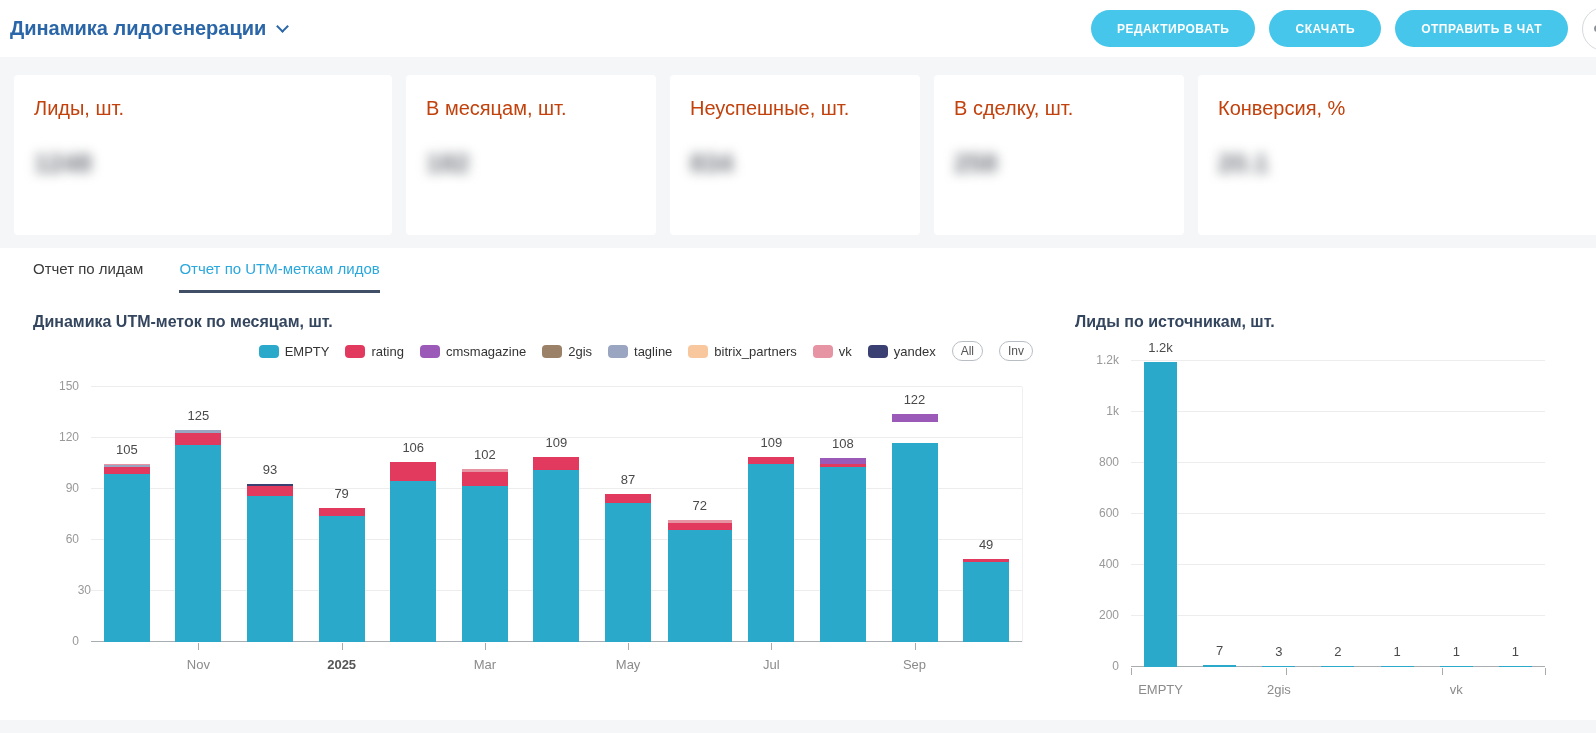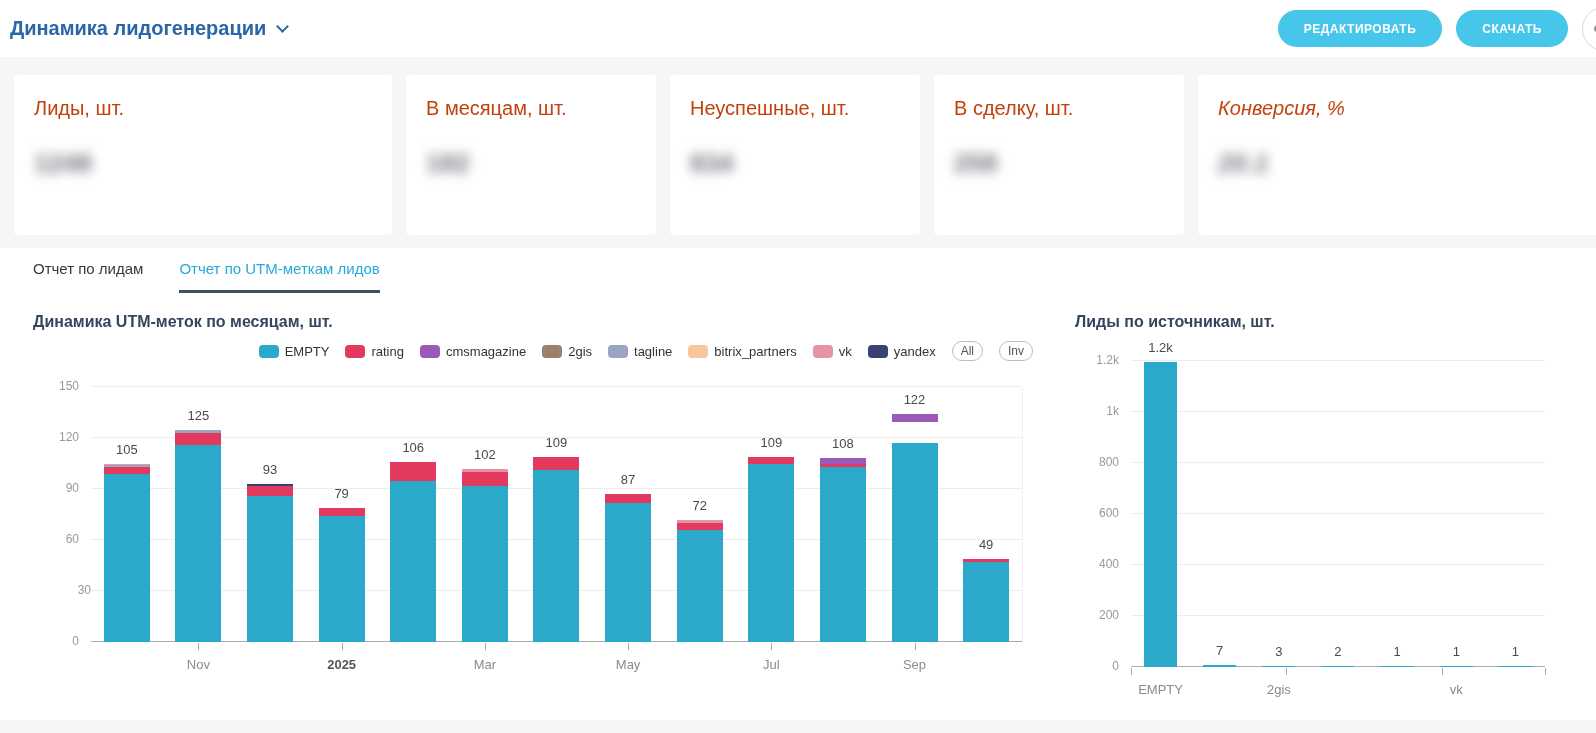--- a/index.html
+++ b/index.html
@@ -23,21 +23,21 @@
               font-family:"Liberation Sans",sans-serif; cursor:pointer; white-space:nowrap; }
   .more-btn { width:44px; height:44px; border-radius:50%; background:#fff;
               border:1px solid #d5d9dd; margin-right:-30px; flex:0 0 auto;
               display:flex; align-items:center; cursor:pointer; }
   .more-dot { width:7px; height:7px; border-radius:50%; background:#8a8f96; margin-left:11px; }
   
   .cards { display:flex; gap:14px; margin:18px 0 0 14px; }
   .card { background:#fff; height:160px; border-radius:4px; padding:22px 20px; flex:0 0 auto; }
   .card.w1 { width:378px; }
   .card.w2 { width:250px; }
-  .card.last { flex:1 1 auto; border-radius:4px 0 0 4px;font-style:italic; }
+  .card.last { flex:1 1 auto; border-radius:4px 0 0 4px; }
   .card-label { font-size:20px; color:#c2410c; }
   .card-value { margin-top:28px; font-size:26px; font-weight:bold; color:#70747b;
                 filter:blur(6px); width:max-content; }
   
   .panel { background:#fff; margin-top:13px; height:472px; padding-top:12px; }
   .tabs { display:flex; gap:36px; padding-left:33px; }
   .tab { font-size:15px; color:#3a3a3a; padding-bottom:13px; cursor:pointer;
          border-bottom:3px solid transparent; }
   .tab.active { color:#2aa7dd; border-bottom-color:#404e66; }
   .charts { display:flex; margin-top:20px; padding-left:33px; }
@@ -76,20 +76,21 @@
 <body>
 
 <div class="header">
   <div class="title-wrap">
     <span class="page-title">Динамика лидогенерации</span>
     <span class="chev"></span>
   </div>
   <div class="header-buttons">
     <button class="pill-btn">РЕДАКТИРОВАТЬ</button>
     <button class="pill-btn">СКАЧАТЬ</button>
+    <button class="pill-btn">ОТПРАВИТЬ В ЧАТ</button>
     <div class="more-btn">
       <span class="more-dot"></span>
     </div>
   </div>
 </div>
 
 <div class="cards">
   <div class="card w1">
     <div class="card-label">Лиды, шт.</div>
     <div class="card-value">1248</div>
@@ -232,21 +233,21 @@
               <div class="slot">
                 <div class="stack" style="width: 46px;">
                   <div class="seg" style="height: 8.5px; background: rgb(225, 58, 94);"></div>
                   <div class="seg" style="height: 139.4px; background: rgb(43, 169, 202);"></div>
                   <div class="total-lab">87</div>
                 </div>
                 <div class="xlab">May</div>
                 <div class="xtick"></div>
               </div>
               <div class="slot">
-                <div class="stack" style="width: 46px; align-items: flex-end;">
+                <div class="stack" style="width: 64px; align-items: flex-end;">
                   <div class="seg" style="height: 3.4px; background: rgb(230, 147, 163);"></div>
                   <div class="seg" style="height: 6.8px; background: rgb(225, 58, 94);"></div>
                   <div class="seg" style="height: 112.2px; background: rgb(43, 169, 202);"></div>
                   <div class="total-lab">72</div>
                 </div>
               </div>
               <div class="slot">
                 <div class="stack" style="width: 46px;">
                   <div class="seg" style="height: 6.8px; background: rgb(225, 58, 94);"></div>
                   <div class="seg" style="height: 178.5px; background: rgb(43, 169, 202);"></div>

